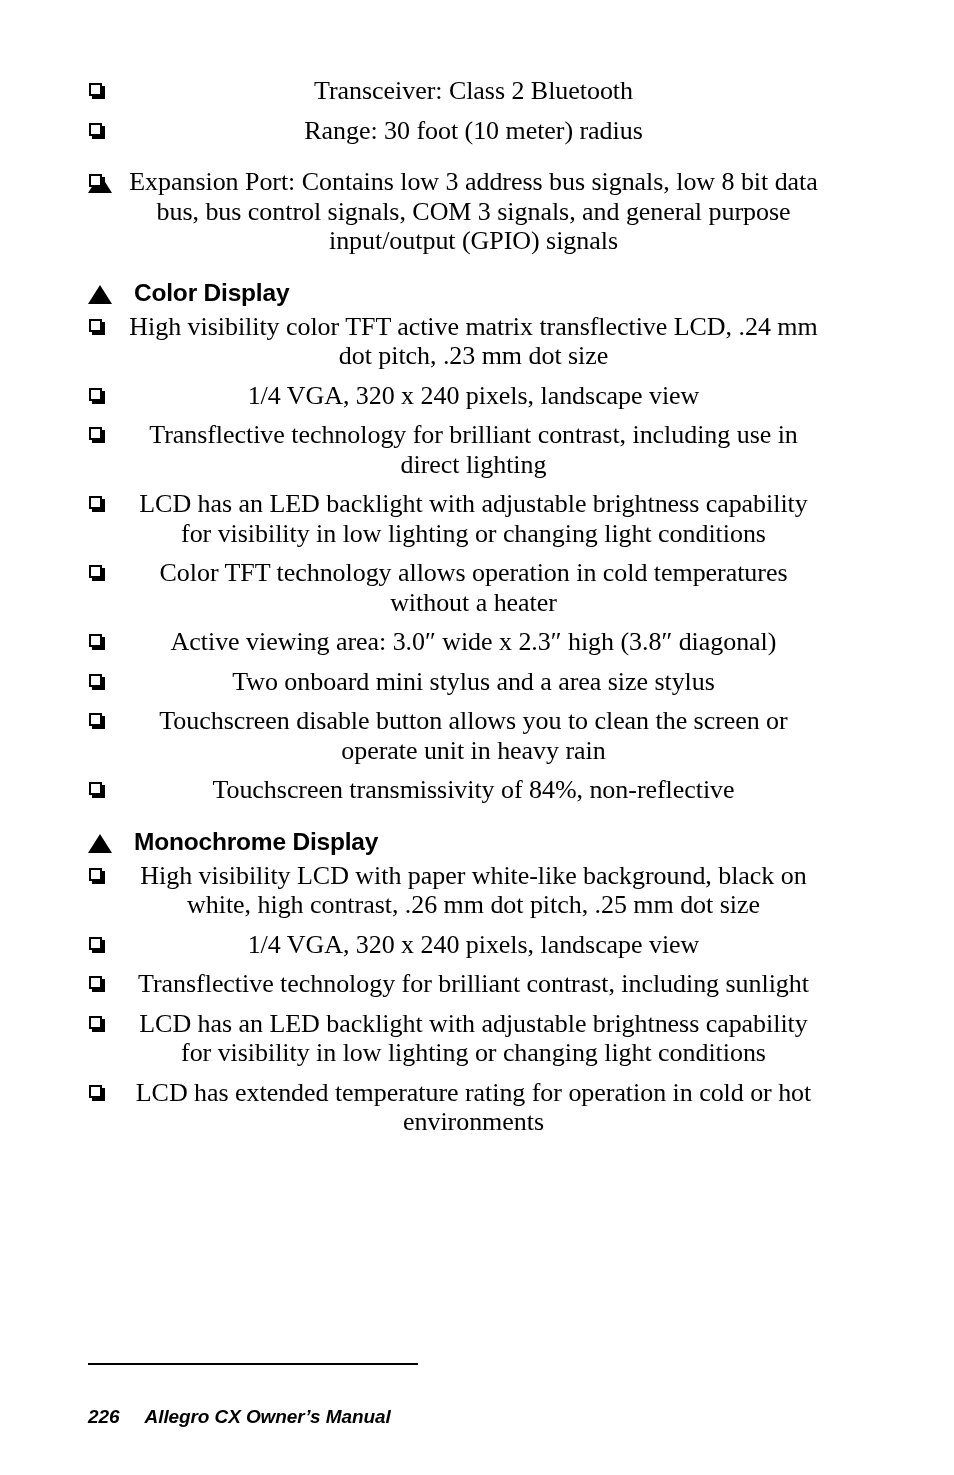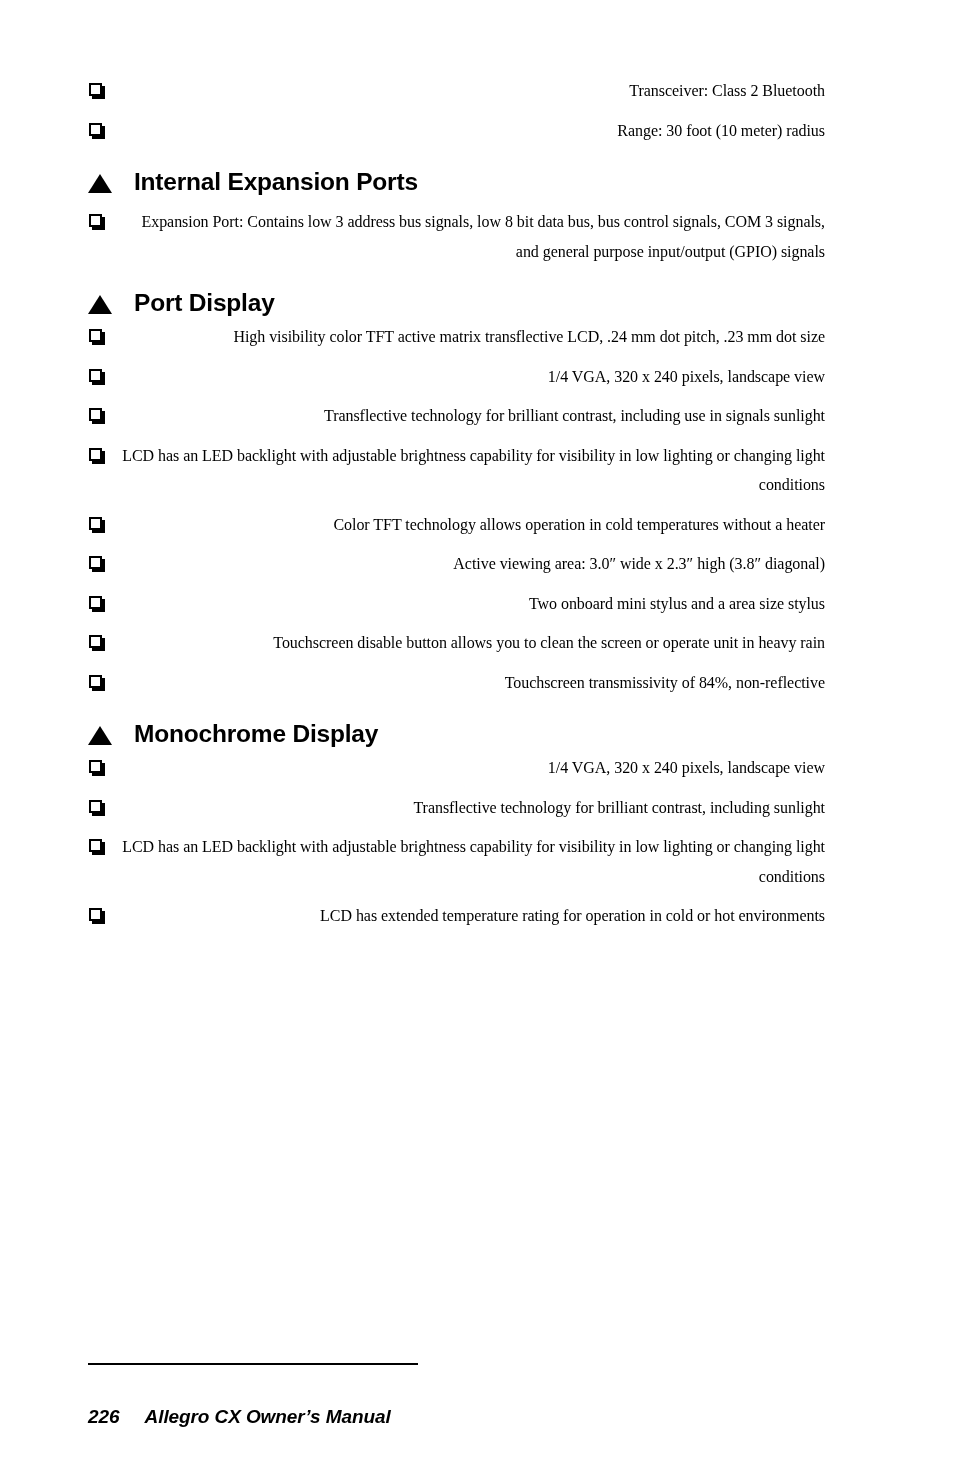--- a/index.html
+++ b/index.html
@@ -29,24 +29,24 @@
   
   .list {
     list-style: none;
     margin: 0;
     padding: 0;
   }
   .bullet-item {
     position: relative;
     padding-left: 34px;
     margin: 0 0 10px 0;
-    font-size: 16px;
+    font-size: 26px;
     line-height: 29.5px;
     letter-spacing: -0.05px;
-    text-align: right;
+    text-align: center;
   }
   .bullet-item:last-child {
     margin-bottom: 0;
   }
   
   .sq-icon {
     position: absolute;
     left: 1px;
     top: 7px;
     width: 13px;
@@ -118,48 +118,47 @@
       <span>Transceiver: Class 2 Bluetooth</span>
     </li>
     <li class="bullet-item">
       <span class="sq-icon"></span>
       <span>Range: 30 foot (10 meter) radius</span>
     </li>
   </ul>
 
   <h2 class="section-heading gap-before-heading">
     <span class="tri-icon"></span>
-    <span>Internal Expansion Ports</span>
   </h2>
   <ul class="list list-after-heading">
     <li class="bullet-item">
       <span class="sq-icon"></span>
     </li>
     <li class="bullet-item">
       <span class="sq-icon"></span>
       <span>Expansion Port: Contains low 3 address bus signals, low 8 bit data bus, bus control signals, COM 3 signals, and general purpose input/output (GPIO) signals</span>
     </li>
   </ul>
 
   <h2 class="section-heading gap-before-heading">
     <span class="tri-icon"></span>
-    <span>Port Display</span>
+    <span>Color Display</span>
   </h2>
   <ul class="list list-after-heading">
     <li class="bullet-item">
       <span class="sq-icon"></span>
       <span>High visibility color TFT active matrix transflective LCD, .24 mm dot pitch, .23 mm dot size</span>
     </li>
     <li class="bullet-item">
       <span class="sq-icon"></span>
       <span>1/4 VGA, 320 x 240 pixels, landscape view</span>
     </li>
     <li class="bullet-item">
       <span class="sq-icon"></span>
-      <span>Transflective technology for brilliant contrast, including use in signals sunlight</span>
+      <span>Transflective technology for brilliant contrast, including use in direct lighting</span>
     </li>
     <li class="bullet-item">
       <span class="sq-icon"></span>
       <span>LCD has an LED backlight with adjustable brightness capability for visibility in low lighting or changing light conditions</span>
     </li>
     <li class="bullet-item">
       <span class="sq-icon"></span>
       <span>Color TFT technology allows operation in cold temperatures without a heater</span>
     </li>
     <li class="bullet-item">
@@ -180,20 +179,24 @@
     </li>
   </ul>
 
   <h2 class="section-heading gap-before-heading">
     <span class="tri-icon"></span>
     <span>Monochrome Display</span>
   </h2>
   <ul class="list list-after-heading">
     <li class="bullet-item">
       <span class="sq-icon"></span>
+      <span>High visibility LCD with paper white-like background, black on white, high contrast, .26 mm dot pitch, .25 mm dot size</span>
+    </li>
+    <li class="bullet-item">
+      <span class="sq-icon"></span>
       <span>1/4 VGA, 320 x 240 pixels, landscape view</span>
     </li>
     <li class="bullet-item">
       <span class="sq-icon"></span>
       <span>Transflective technology for brilliant contrast, including sunlight</span>
     </li>
     <li class="bullet-item">
       <span class="sq-icon"></span>
       <span>LCD has an LED backlight with adjustable brightness capability for visibility in low lighting or changing light conditions</span>
     </li>

